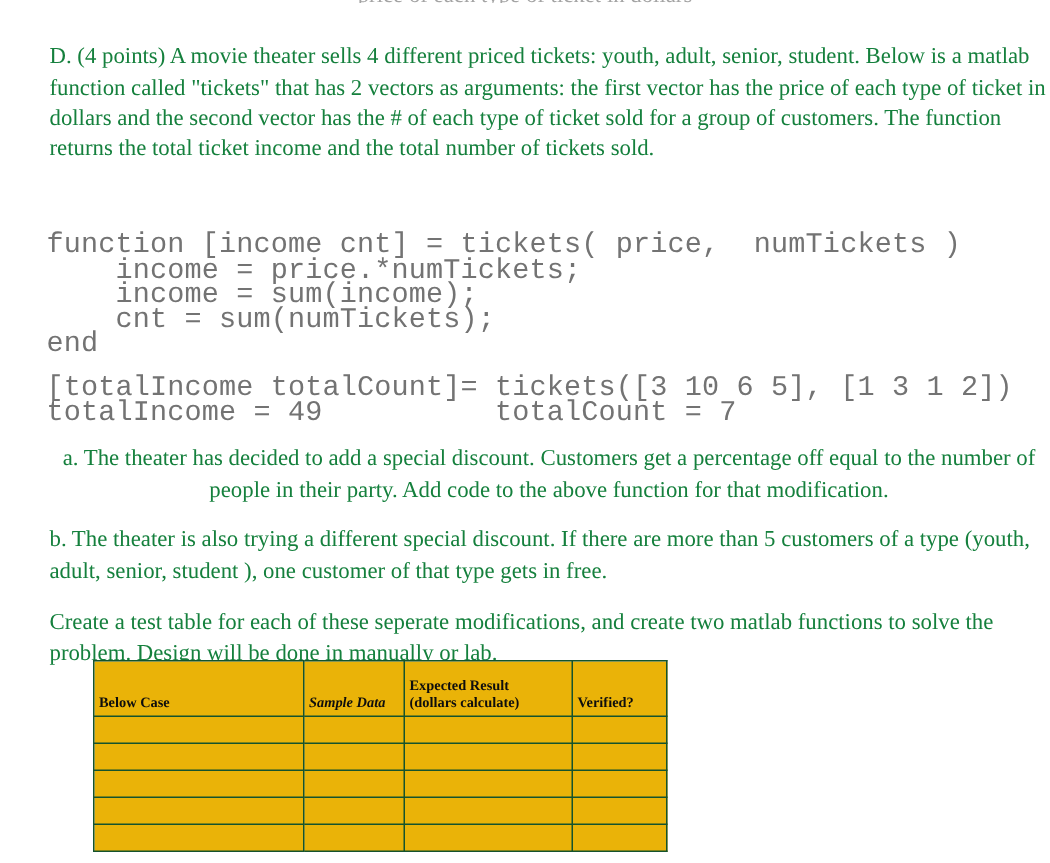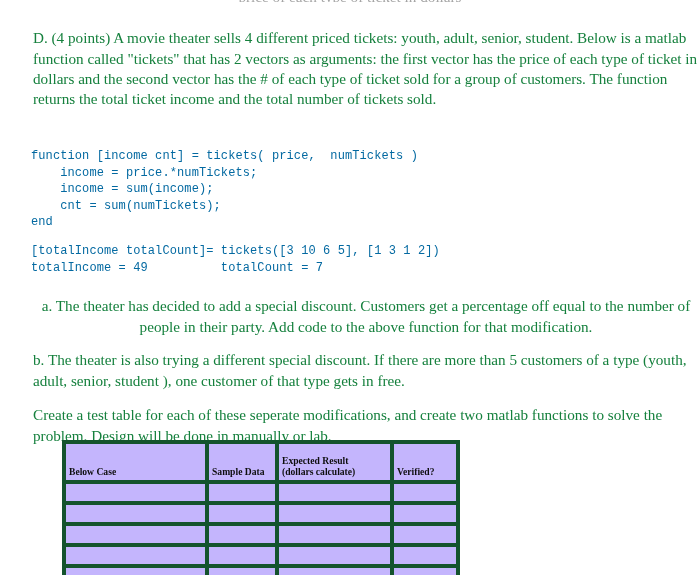--- a/index.html
+++ b/index.html
@@ -53,63 +53,63 @@
   .para.p-intro  { top: 13px;  width: 666px; }
   .para.p-a      { top: 281px; width: 666px; text-align: center; }
   .para.p-b      { top: 335px; width: 666px; }
   .para.p-create { top: 390px; width: 666px; }
 
   
   .code {
     position: absolute;
     left: 31px;
     font-family: "Liberation Mono", "DejaVu Sans Mono", monospace;
-    font-size: 12px;
+    font-size: 19px;
     line-height: 16.6px;
-    color: #0369a1;
+    color: #737373;
     white-space: pre;
     letter-spacing: 0.1px;
   }
   .code.code-fn     { top: 136px; }
   .code.code-result { top: 231px; }
 
   
   .test-table-wrap {
     position: absolute;
     left: 62px;
     top: 440px;
   }
   table.test-table {
     border-collapse: collapse;
     table-layout: fixed;
     width: 354px;
     background: #ffffff;
   }
   table.test-table th,
   table.test-table td {
-    border: 4px solid #14532d;
+    border: 1px solid #14532d;
     padding: 0;
     vertical-align: bottom;
-    background: #c4b5fd;
+    background: #eab308;
   }
   table.test-table th {
     font-family: "Liberation Serif", "DejaVu Serif", serif;
     font-weight: bold;
     font-size: 9.6px;
     line-height: 10.8px;
     text-align: left;
     padding: 0 3px 2px 3px;
     height: 34px;
     color: #0e0e0e;
   }
   table.test-table td {
     height: 17px;
   }
   .col-testcase { width: 133px; }
-  .col-sample   { width: 60px; }
+  .col-sample   { width: 60px; font-style: italic; }
   .col-expected { width: 105px; }
   .col-verified { width: 56px; }
 
   .th-line { display: block; white-space: nowrap; }
 </style>
 </head>
 <body>
 
 <div class="cut-line">price of each type of ticket in dollars</div>
 

